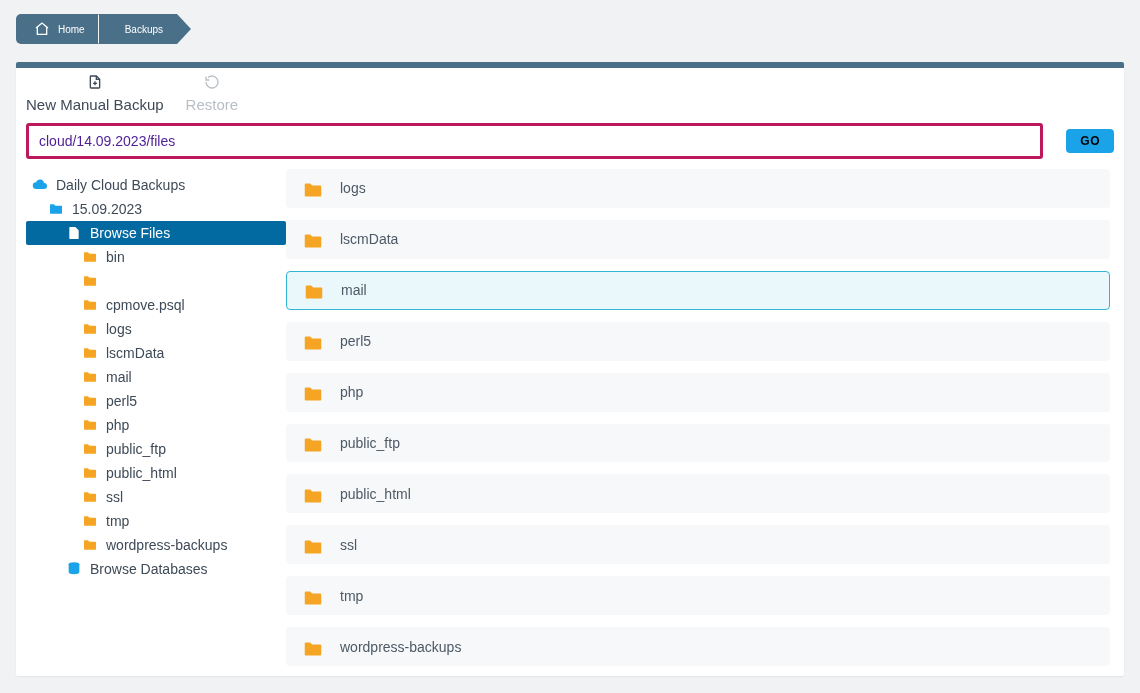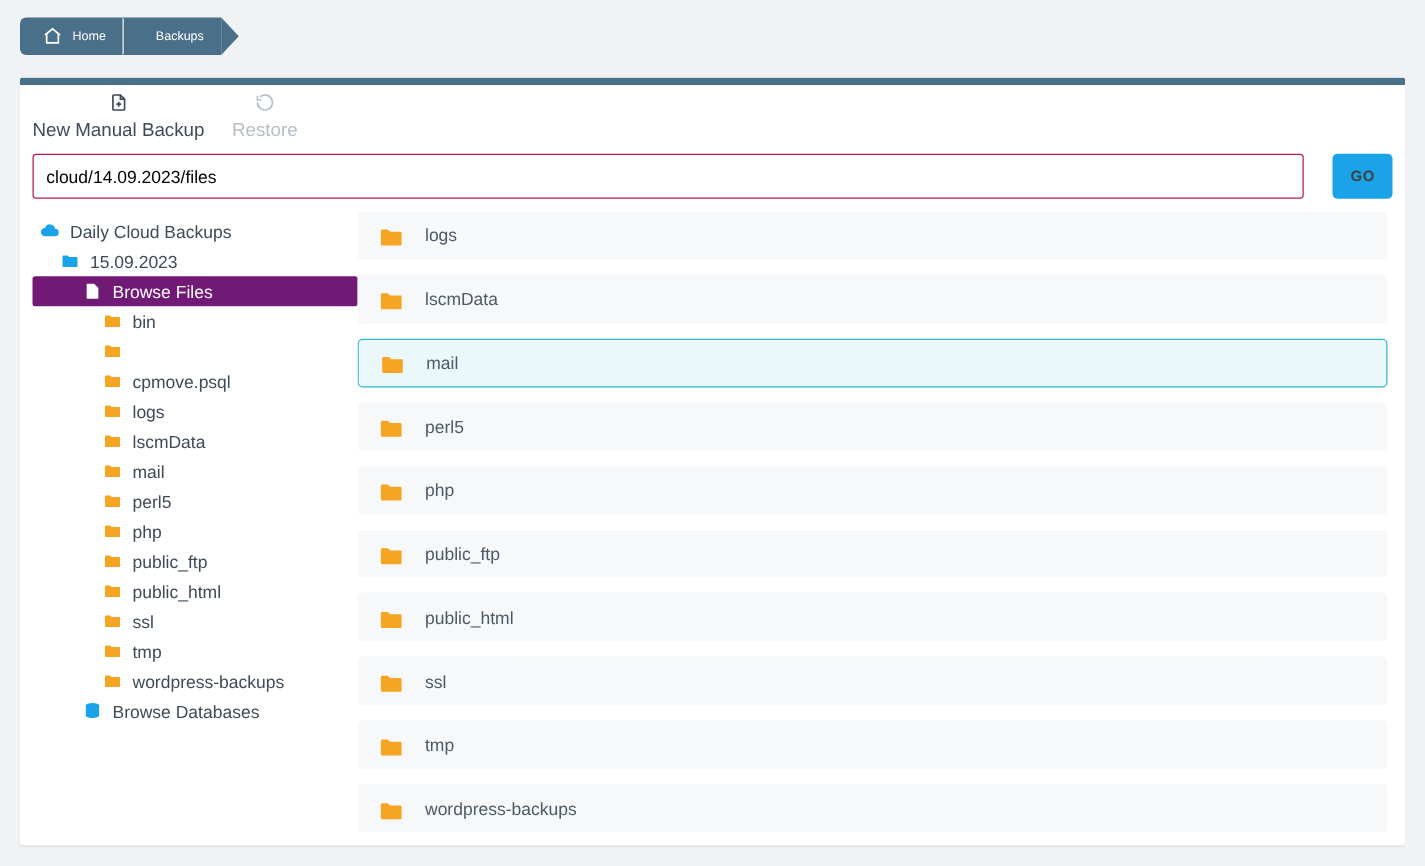--- a/index.html
+++ b/index.html
@@ -83,32 +83,32 @@
 
   .pathbar {
     display:flex;
     align-items:center;
     gap:8px;
     padding: 0 10px 10px 10px;
   }
   .path-input {
     flex:1;
     height:36px;
-    border:1px solid #be185d;
+    border:3px solid #be185d;
     border-radius:3px;
     padding:0 10px;
     font-size:14px;
-    color:#000000;
+    color:#4c1d95;
     outline:none;
   }
   .go-btn {
-    height:36px;
+    height:24px;
     padding:0 14px;
     background:#1aa3e8;
-    color:#404040;
+    color:#000000;
     border:none;
     border-radius:4px;
     font-size:12px;
     font-weight:600;
     letter-spacing:.5px;
     cursor:pointer;
     margin-left:15px;
   }
 
   .body {
@@ -128,21 +128,21 @@
   .tree-row {
     display:flex;
     align-items:center;
     gap:8px;
     height:24px;
     padding-left:6px;
     cursor:pointer;
     border-radius:2px;
   }
   .tree-row.selected {
-    background:#701a75;
+    background:#0369a1;
     color:#fff;
   }
   .ind-1 { padding-left: 22px; }
   .ind-2 { padding-left: 40px; }
   .ind-3 { padding-left: 56px; }
 
   
   .ico { width:16px; height:16px; display:inline-block; flex-shrink:0; }
   .ico-lg { width:22px; height:18px; }
 

